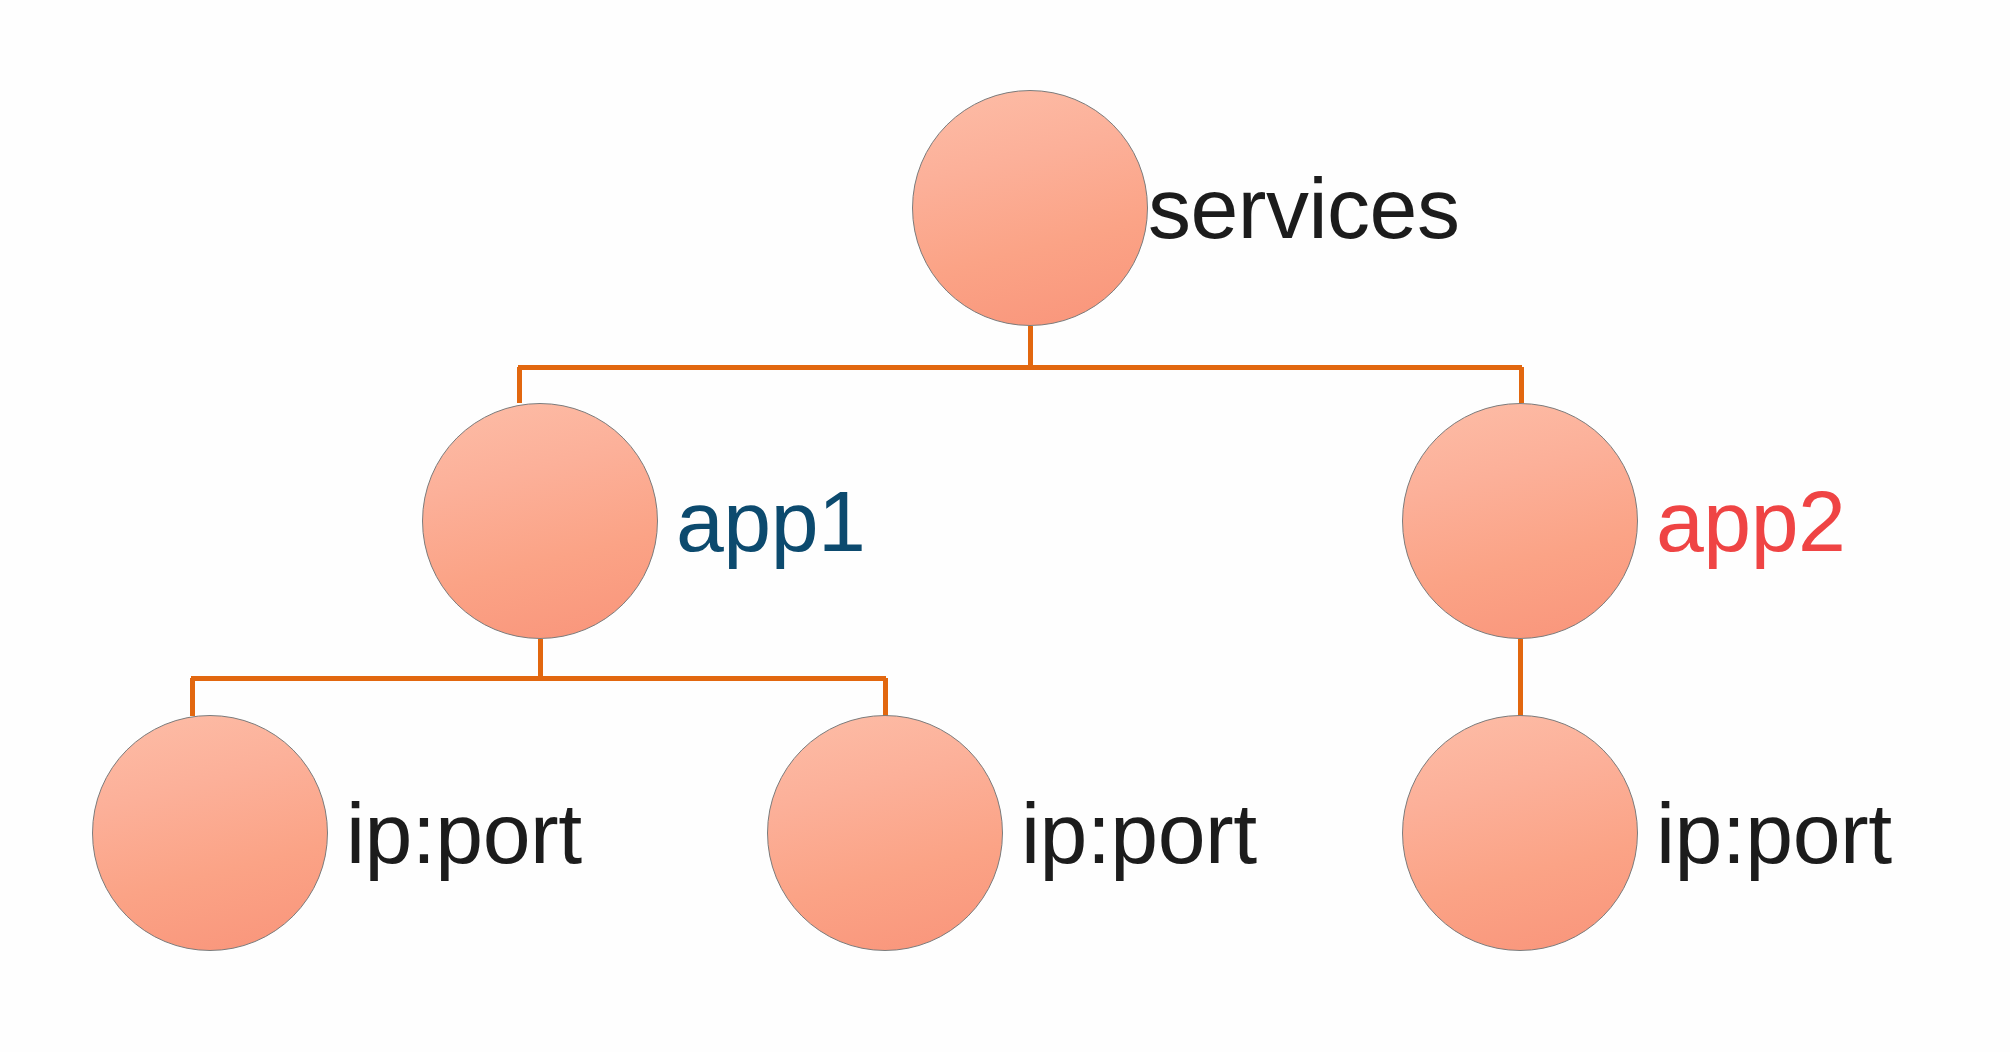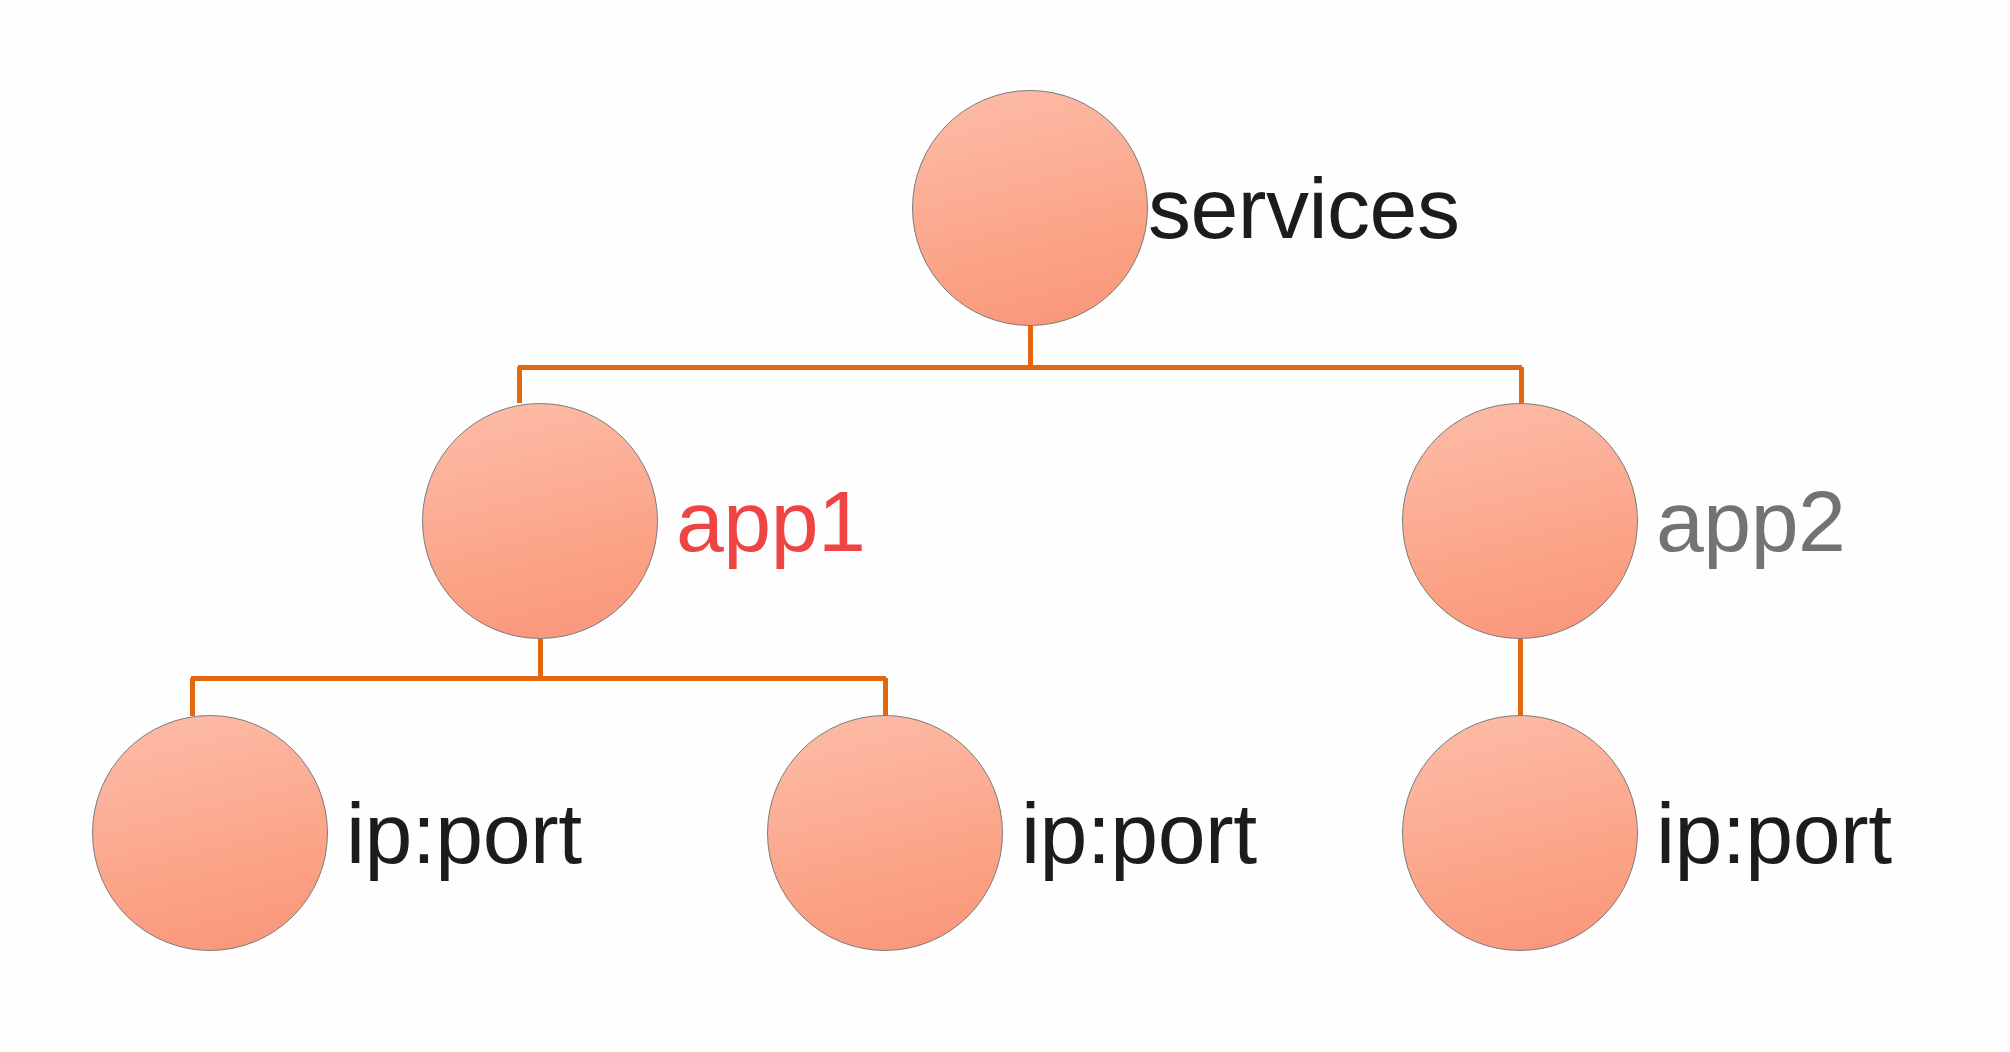--- a/index.html
+++ b/index.html
@@ -65,25 +65,25 @@
       <path d="M 1520 639 L 1520 716" stroke="#e2670f" stroke-width="5" fill="none" stroke-linecap="butt"></path>
     </svg>
 
   <div id="nodes">
       <div class="node" style="left: 912px; top: 90px; height: 236px;">
         <div class="node-circle" style="width: 236px; height: 236px;"></div>
         <span class="node-label" style="font-size: 86px; color: rgb(28, 28, 28);">services</span>
       </div>
       <div class="node" style="left: 422px; top: 403px; height: 236px;">
         <div class="node-circle" style="width: 236px; height: 236px;"></div>
-        <span class="node-label" style="font-size: 86px; margin-left: 18px; color: #ef4444;">app1</span>
+        <span class="node-label" style="font-size: 86px; margin-left: 18px; color: #0c4a6e;">app1</span>
       </div>
       <div class="node" style="left: 1402px; top: 403px; height: 236px;">
         <div class="node-circle" style="width: 236px; height: 236px;"></div>
-        <span class="node-label" style="font-size: 86px; margin-left: 18px; color: #737373;">app2</span>
+        <span class="node-label" style="font-size: 86px; margin-left: 18px; color: #ef4444;">app2</span>
       </div>
       <div class="node" style="left: 92px; top: 715px; height: 236px;">
         <div class="node-circle" style="width: 236px; height: 236px;"></div>
         <span class="node-label" style="font-size: 86px; margin-left: 18px; color: rgb(28, 28, 28);">ip:port</span>
       </div>
       <div class="node" style="left: 767px; top: 715px; height: 236px;">
         <div class="node-circle" style="width: 236px; height: 236px;"></div>
         <span class="node-label" style="font-size: 86px; margin-left: 18px; color: rgb(28, 28, 28);">ip:port</span>
       </div>
       <div class="node" style="left: 1402px; top: 715px; height: 236px;">

